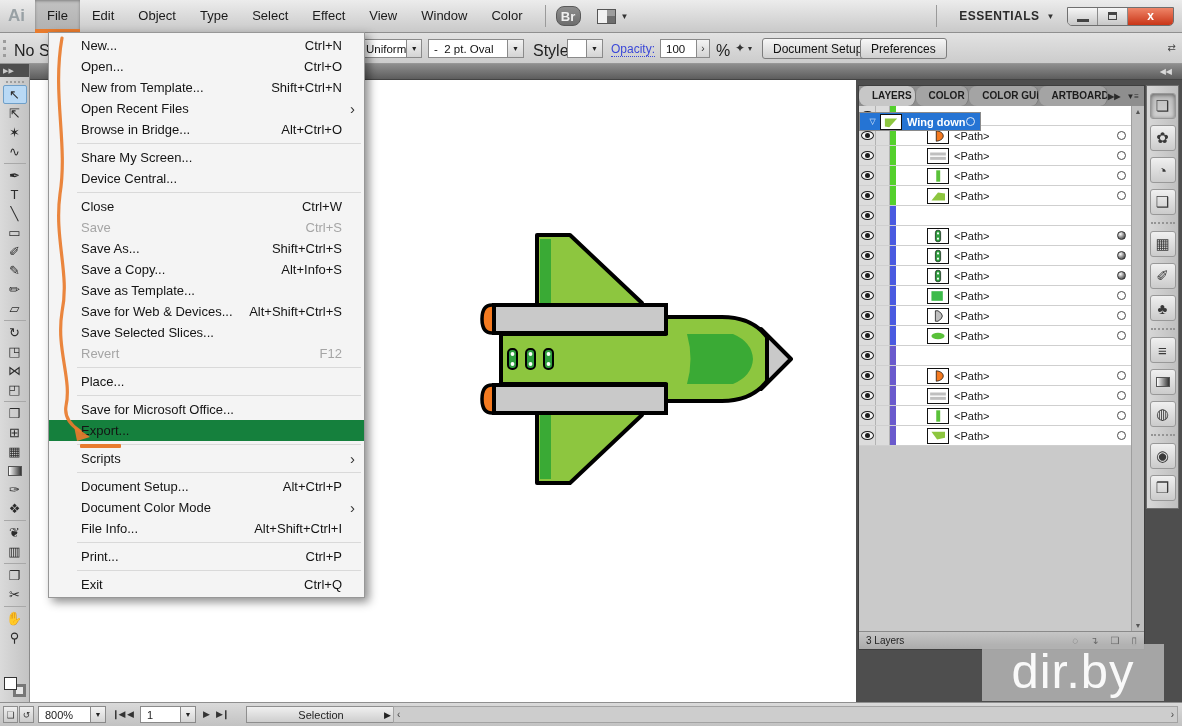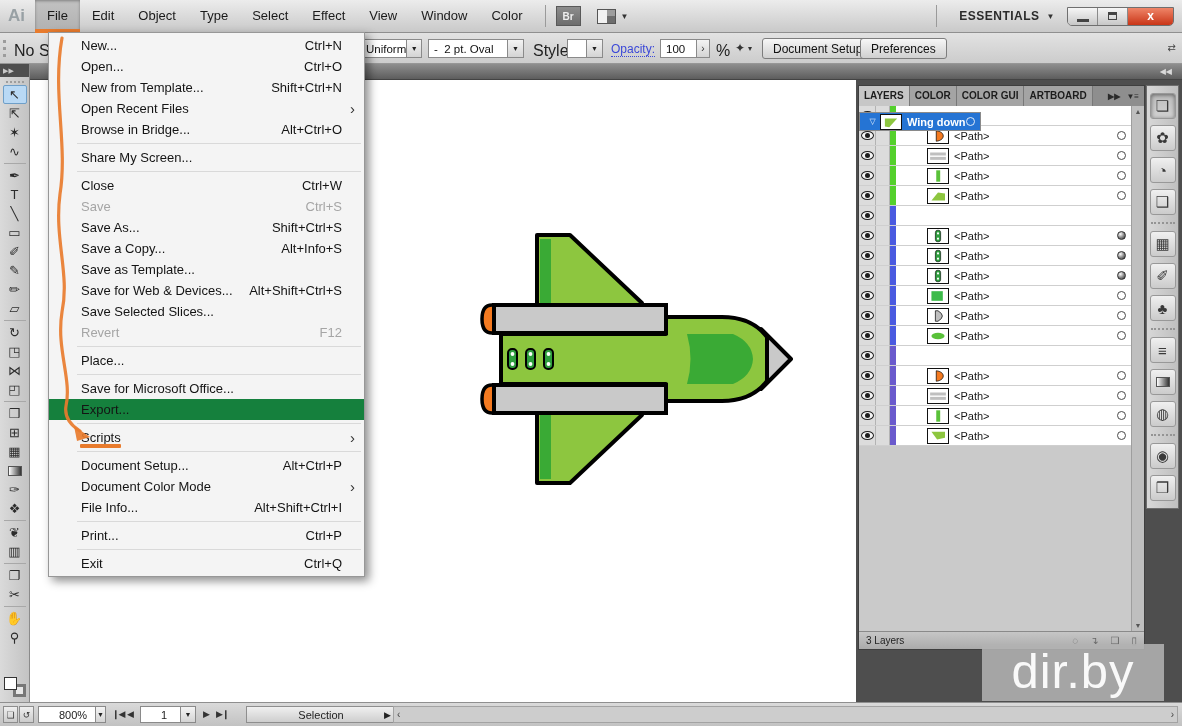--- a/index.html
+++ b/index.html
@@ -16,21 +16,21 @@
   .menubar{position:absolute;left:0;top:0;width:100%;height:33px;
     background:linear-gradient(var(--chrome-hi),var(--chrome-lo));
     border-bottom:1px solid #8f8f8f;display:flex;align-items:center;z-index:50;}
   .ai-logo{margin:0 10px 0 8px;font-size:17px;font-weight:bold;color:#98a0a4;}
   .menus{display:flex;height:100%;}
   .menu-item{padding:0 12px;height:33px;line-height:32px;font-size:13px;color:#1a1a1a;position:relative;white-space:nowrap;}
   .menu-item.active{background:linear-gradient(#c2c2c2,#b0b0b0);box-shadow:inset 0 1px 3px rgba(0,0,0,.35);}
   .menu-item.active::after{content:"";position:absolute;left:0;right:0;bottom:0;height:4px;background:var(--orange);}
   .mb-sep{width:1px;height:22px;background:#9a9a9a;margin:0 10px;}
   .br-btn{width:25px;height:20px;background:linear-gradient(#8d8d8d,#6d6d6d);color:#efefef;
-    font-size:10px;font-weight:bold;border:1px solid #595959;border-radius:0;}
+    font-size:13px;font-weight:bold;border:1px solid #595959;border-radius:8px;}
   .arrange{margin-left:16px;display:flex;align-items:center;gap:5px;}
   .arr-grid{width:19px;height:15px;border:1px solid #555;display:inline-block;
     background:linear-gradient(90deg,#f2f2f2 0 52%,transparent 52%),linear-gradient(#9d9d9d 0 50%,#6d6d6d 50%);}
   .caret{font-size:8px;color:#333;}
   .mb-right{margin-left:auto;display:flex;align-items:center;gap:12px;padding-right:8px;}
   .workspace{display:flex;align-items:center;gap:7px;font-size:12px;font-weight:bold;letter-spacing:.5px;color:#2b2b2b;}
   .win-btns{display:flex;border:1px solid #6f6f6f;border-radius:0 0 5px 5px;overflow:hidden;height:19px;}
   .wb{width:30px;display:flex;align-items:center;justify-content:center;
     background:linear-gradient(#f6f6f6,#c7c7c7);border-right:1px solid #8a8a8a;font-size:10px;color:#333;}
   .wb .min-glyph{display:block;width:12px;height:3px;background:#444;margin-top:8px;}
@@ -73,21 +73,21 @@
     background:linear-gradient(#8e8e8e,#5d5d5d);border-bottom:1px solid #434343;z-index:4;
     color:#d9d9d9;font-size:8px;display:flex;justify-content:flex-end;align-items:center;padding-right:10px;}
   .right-region{position:absolute;left:856px;top:80px;right:0;bottom:24px;background:#4e4e4e;z-index:2;}
   .canvas{position:absolute;left:30px;top:80px;width:826px;bottom:24px;background:#ffffff;z-index:1;}
   .shuttle{position:absolute;left:440px;top:140px;}
 
   
   .layers-panel{position:absolute;left:858px;top:85px;width:287px;height:565px;
     background:#cacaca;border:1px solid #3f3f3f;z-index:3;display:flex;flex-direction:column;}
   .lp-tabs{height:20px;background:#8e8e8e;display:flex;align-items:stretch;font-size:10px;font-weight:bold;color:#1c1c1c;}
-  .lp-tab{padding:4px 5px 0;background:#a4a4a4;border-right:1px solid #787878;white-space:nowrap;overflow:hidden;}
+  .lp-tab{padding:4px 13px 0;background:#a4a4a4;border-right:1px solid #787878;white-space:nowrap;overflow:hidden;border-radius:8px;}
   .lp-tab.active{background:#c7c7c7;}
   .lp-more{margin-left:auto;display:flex;align-items:center;gap:6px;font-size:8px;color:#2a2a2a;padding-right:5px;}
   .lp-body{flex:1;position:relative;background:#cacaca;overflow:hidden;}
   .lp-rows{position:absolute;left:0;top:0;right:13px;}
   .lrow{height:20px;display:flex;background:#fff;border-bottom:1px solid #cfcfcf;}
   .eyebox{width:17px;border-right:1px solid #b3b3b3;background:#dcdcdc;display:flex;align-items:center;justify-content:center;flex:none;}
   .lockbox{width:14px;border-right:1px solid #b3b3b3;background:#dcdcdc;flex:none;}
   .colorbar{width:6px;flex:none;}
   .eye{width:13px;height:9px;border:1px solid #1e1e1e;border-radius:50%;position:relative;background:#f4f4f4;}
   .eye::after{content:"";position:absolute;width:5px;height:5px;border-radius:50%;background:#1e1e1e;top:1px;left:3px;}
@@ -116,21 +116,21 @@
     font-size:15px;color:#3a3a3a;background:linear-gradient(#f0f0f0,#cbcbcb);border:1px solid #989898;border-radius:3px;}
   .dock-icon.active{box-shadow:inset 0 1px 4px rgba(0,0,0,.5);background:linear-gradient(#bdbdbd,#d2d2d2);}
   .dock-sep{width:24px;border-top:2px dotted #949494;margin:4px 0;}
 
   
   .statusbar{position:absolute;left:0;bottom:0;width:100%;height:24px;
     background:linear-gradient(#dadada,#c2c2c2);border-top:1px solid #8f8f8f;z-index:6;font-size:11px;color:#222;}
   .sb-corner{position:absolute;top:3px;width:15px;height:17px;border:1px solid #8d8d8d;
     background:linear-gradient(#efefef,#cccccc);display:flex;align-items:center;justify-content:center;font-size:9px;color:#333;}
   .sb-sel{position:absolute;top:3px;height:17px;background:#fff;border:1px solid #8a8a8a;
-    display:flex;align-items:center;padding-left:20px;font-size:11px;gap:8px;}
+    display:flex;align-items:center;padding-left:6px;font-size:11px;gap:8px;}
   .sb-sel .dd{margin-left:auto;width:15px;align-self:stretch;border-left:1px solid #8a8a8a;
     background:linear-gradient(#f4f4f4,#d4d4d4);display:flex;align-items:center;justify-content:center;font-size:7px;}
   .sb-nav{position:absolute;top:6px;font-size:9px;color:#333;letter-spacing:-1px;}
   .status-box{position:absolute;left:238px;top:3px;width:150px;height:17px;
     background:linear-gradient(#f0f0f0,#cecece);border:1px solid #8e8e8e;
     display:flex;align-items:center;justify-content:center;font-size:11px;position:absolute;margin-left:8px;}
   .status-box .play{position:absolute;right:4px;font-size:9px;}
   .hscroll{position:absolute;left:393px;right:4px;top:3px;height:17px;background:#cdcdcd;border:1px solid #a3a3a3;
     display:flex;justify-content:space-between;align-items:center;padding:0 3px;font-size:10px;color:#444;}
 
@@ -669,20 +669,23 @@
       <span class="fm-sub">›</span>
     </div>
     <div class="fm-item">
       <span class="fm-label">Browse in Bridge...</span>
       <span class="fm-shortcut">Alt+Ctrl+O</span>
     </div>
     <div class="fm-sep"></div>
     <div class="fm-item">
       <span class="fm-label">Share My Screen...</span>
     </div>
+    <div class="fm-item">
+      <span class="fm-label">Device Central...</span>
+    </div>
     <div class="fm-sep"></div>
     <div class="fm-item">
       <span class="fm-label">Close</span>
       <span class="fm-shortcut">Ctrl+W</span>
     </div>
     <div class="fm-item disabled">
       <span class="fm-label">Save</span>
       <span class="fm-shortcut">Ctrl+S</span>
     </div>
     <div class="fm-item">

